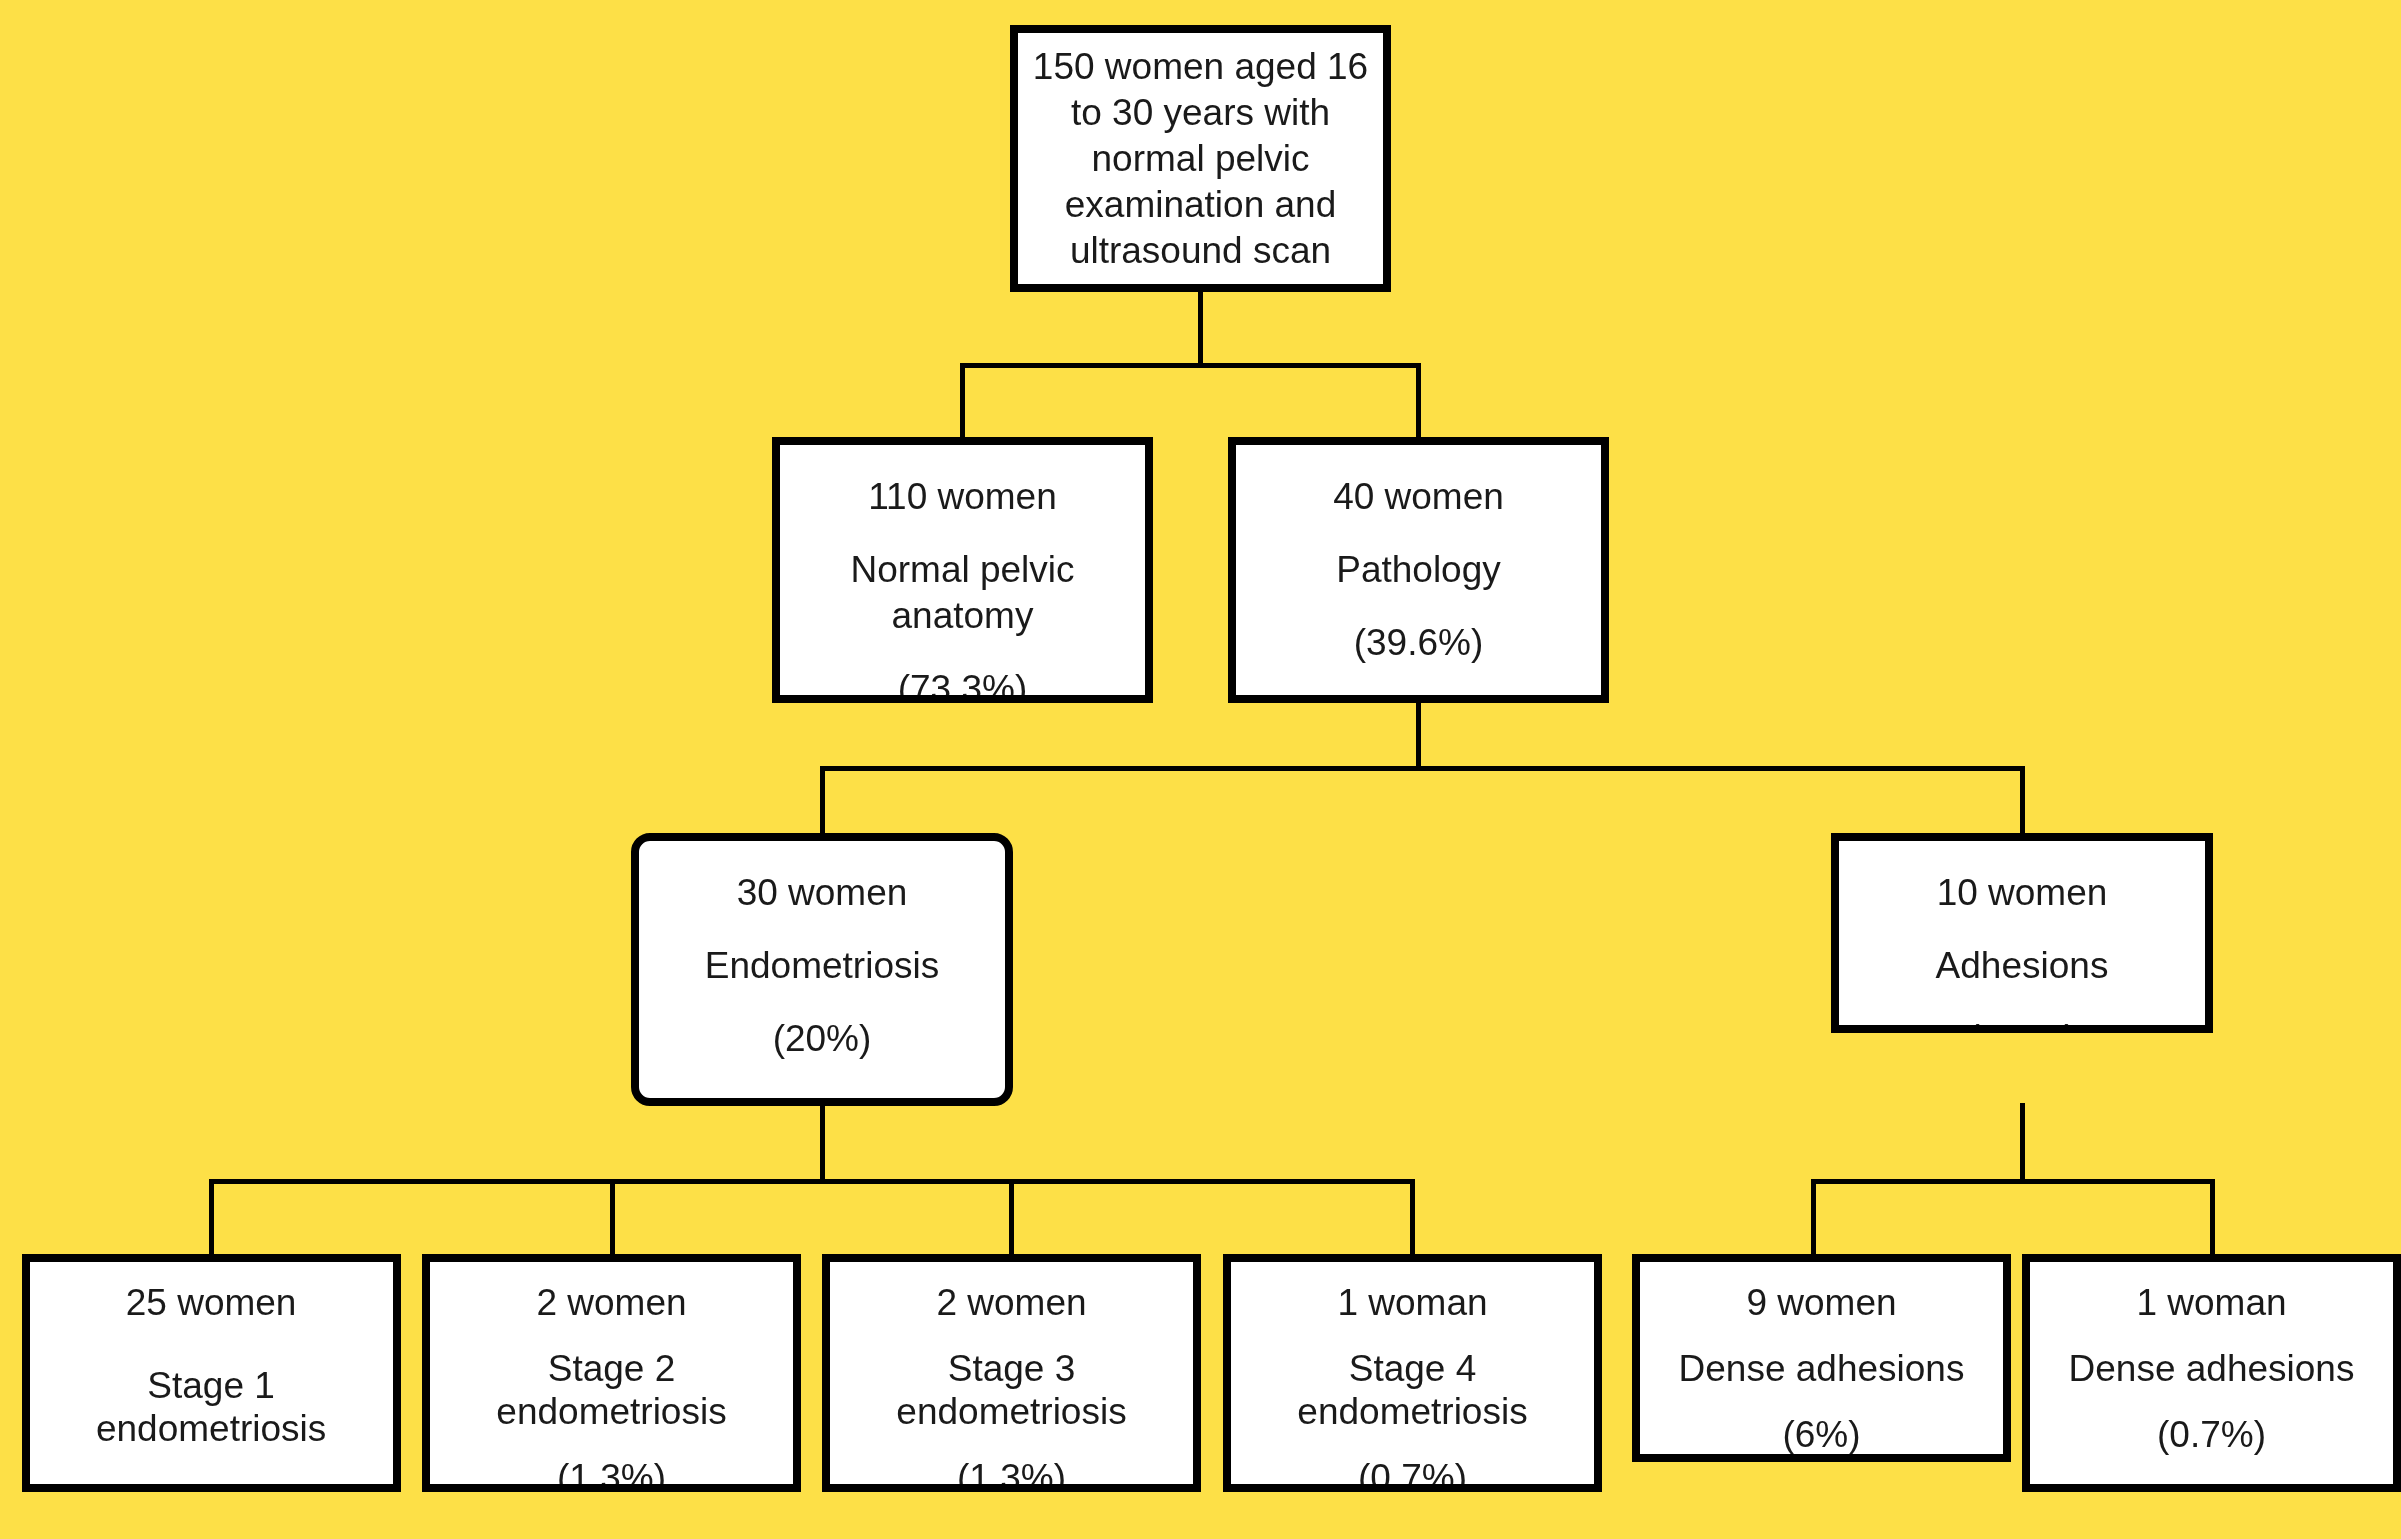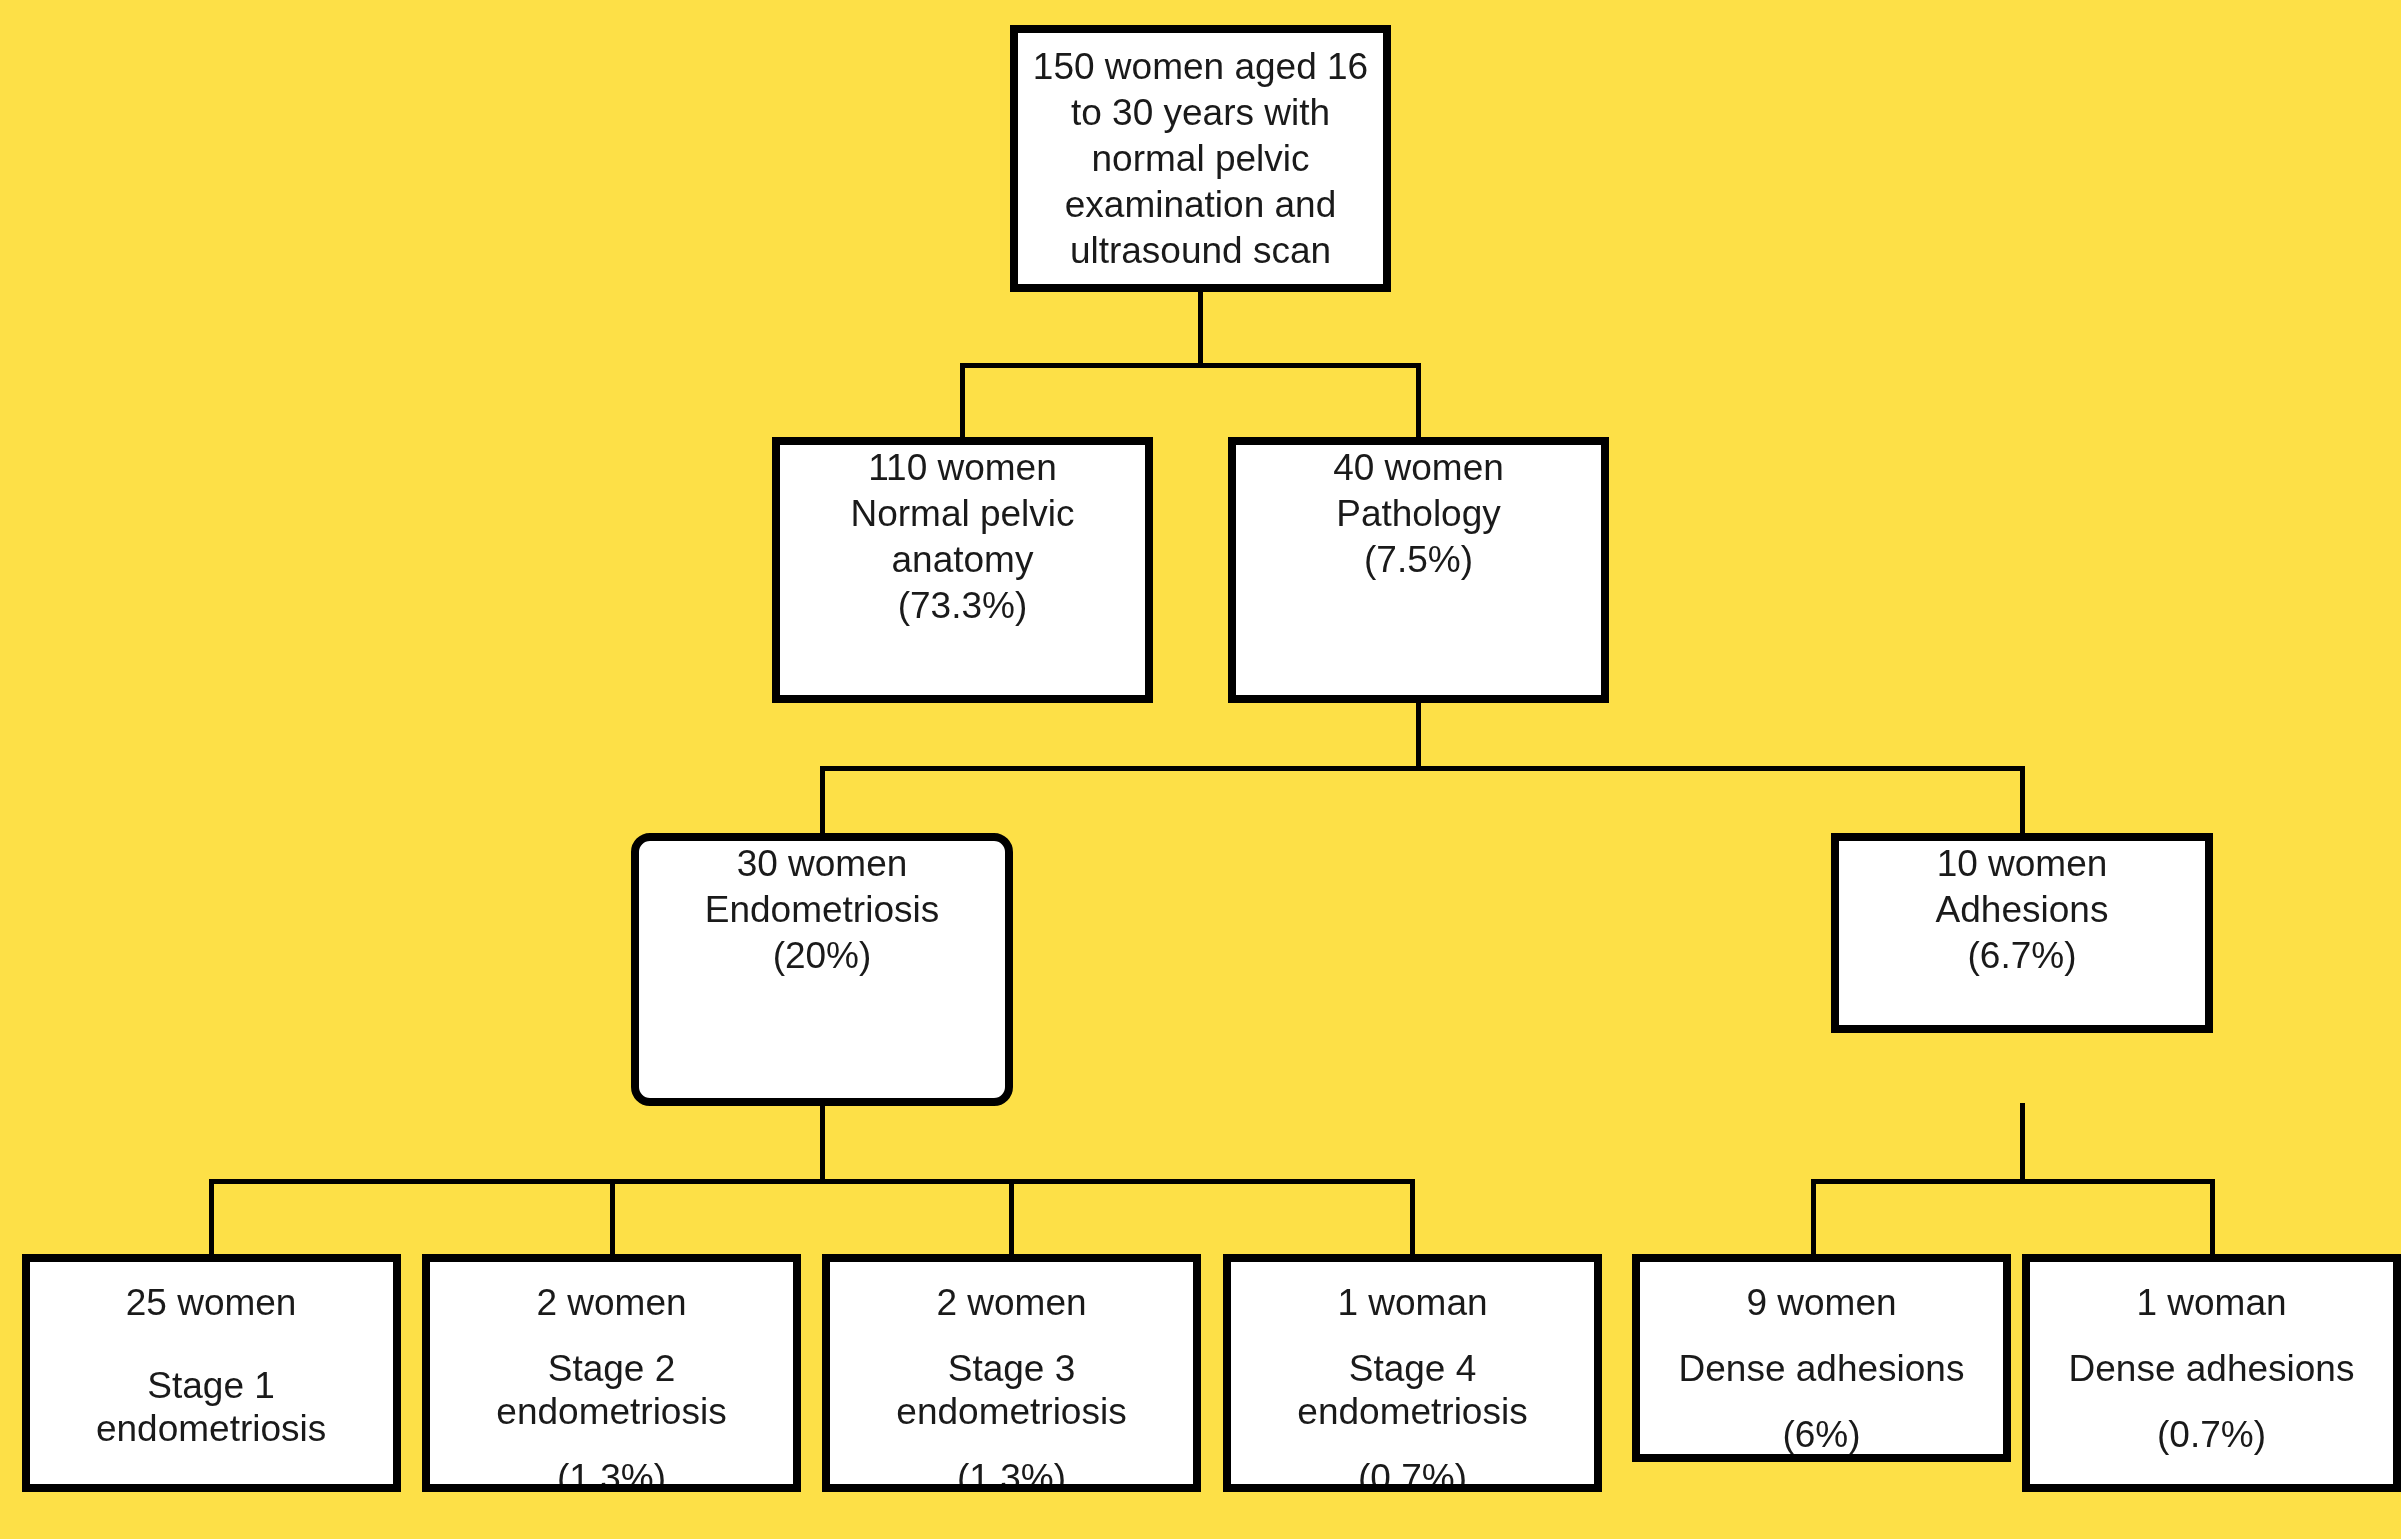--- a/index.html
+++ b/index.html
@@ -28,20 +28,22 @@
   }
   .node.root-node {
     display: flex;
     align-items: center;
     justify-content: center;
   }
   .node.mid {
     display: flex;
     flex-direction: column;
     align-items: center;
+    padding-top: 29px;
+    gap: 27px;
   }
   .node.leaf {
     display: flex;
     flex-direction: column;
     align-items: center;
     padding-top: 19px;
     gap: 23px;
     line-height: 43px;
   }
   .line {
@@ -70,21 +72,21 @@
   <div class="node mid" style="left:772px; top:437px; width:381px; height:266px;">
     <div>110 women</div>
     <div>Normal pelvic
 anatomy</div>
     <div>(73.3%)</div>
   </div>
 
   <div class="node mid" style="left:1228px; top:437px; width:381px; height:266px;">
     <div>40 women</div>
     <div>Pathology</div>
-    <div>(7.5%)</div>
+    <div>(39.6%)</div>
   </div>
 
   <div class="line" style="left:1416px; top:699px; width:5px; height:72px;"></div>
   <div class="line" style="left:820px; top:766px; width:1205px; height:5px;"></div>
   <div class="line" style="left:820px; top:766px; width:5px; height:70px;"></div>
   <div class="line" style="left:2020px; top:766px; width:5px; height:70px;"></div>
 
   <div class="node mid" style="left:631px; top:833px; width:382px; height:273px;border-radius:19px;">
     <div>30 women</div>
     <div>Endometriosis</div>

